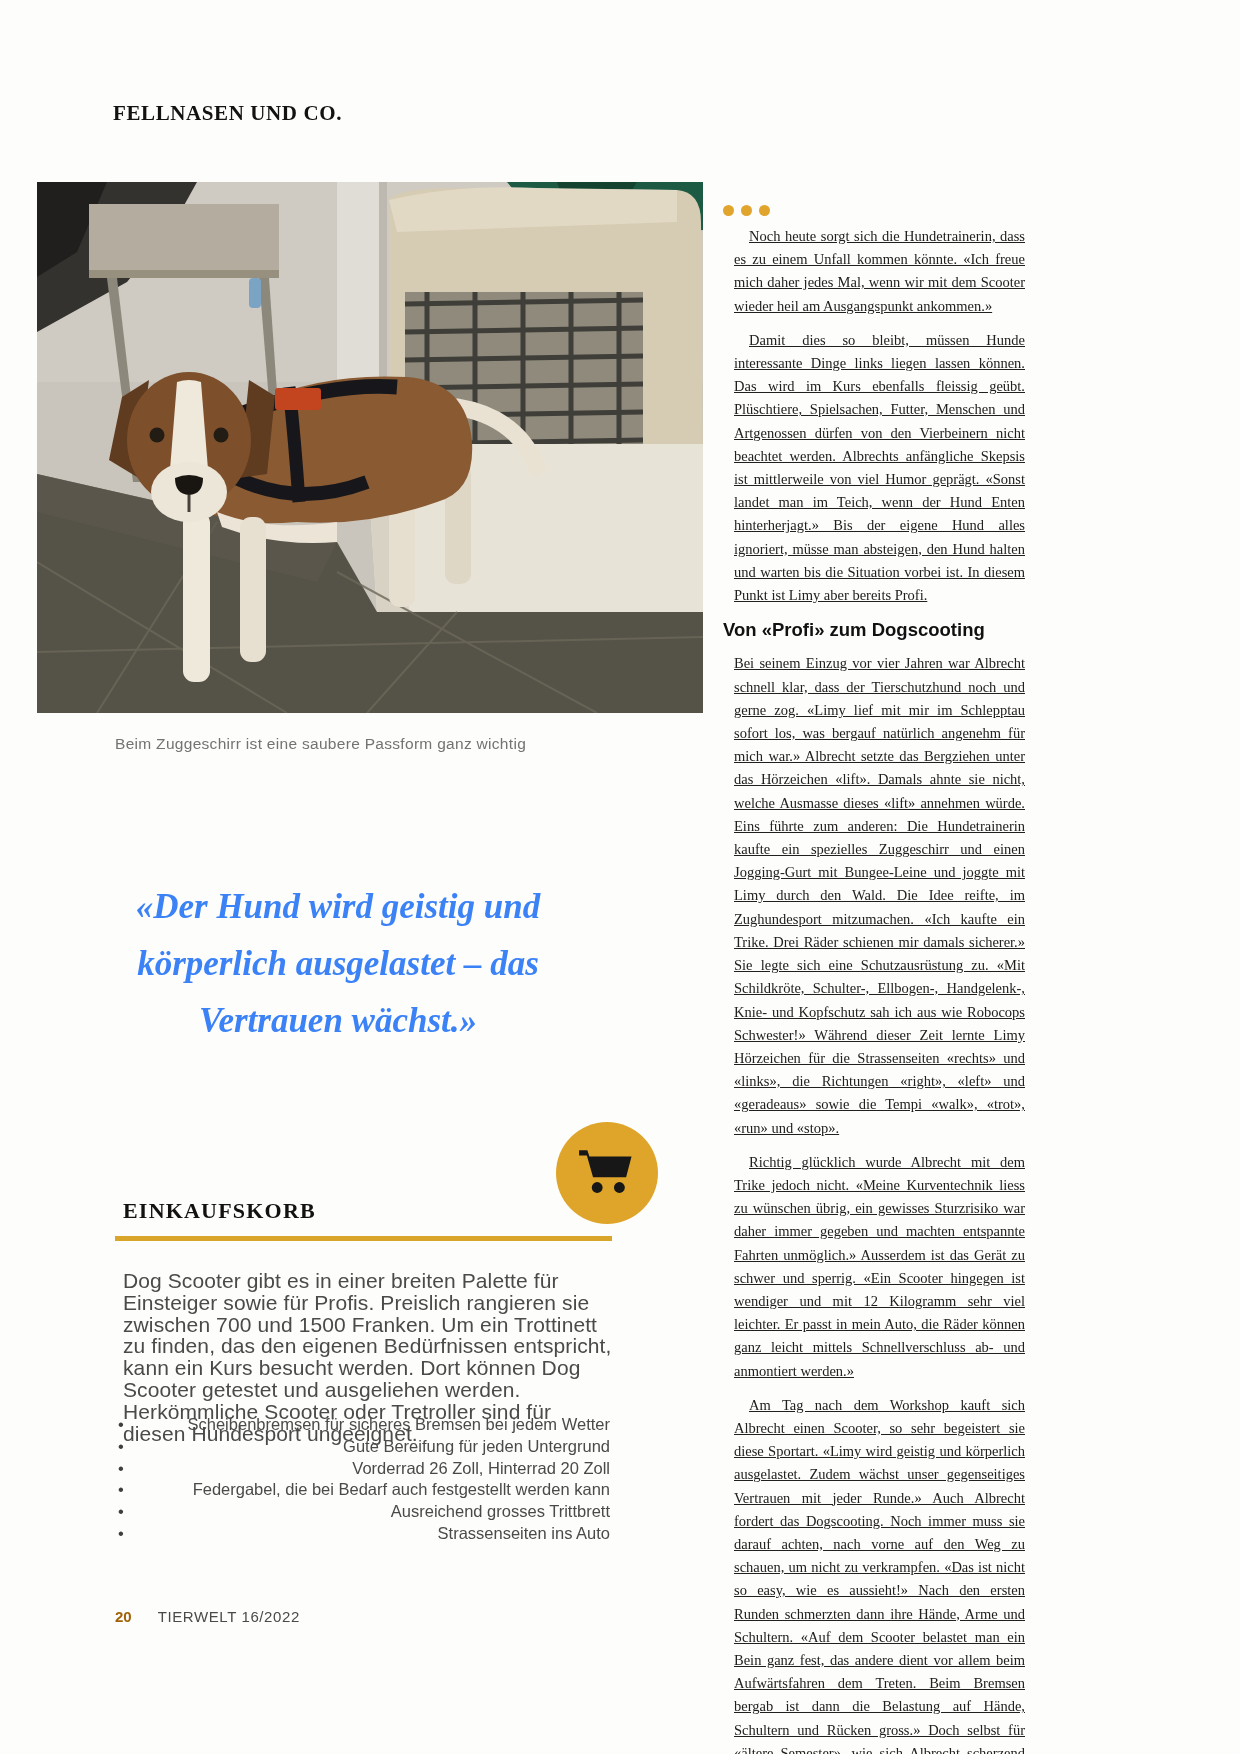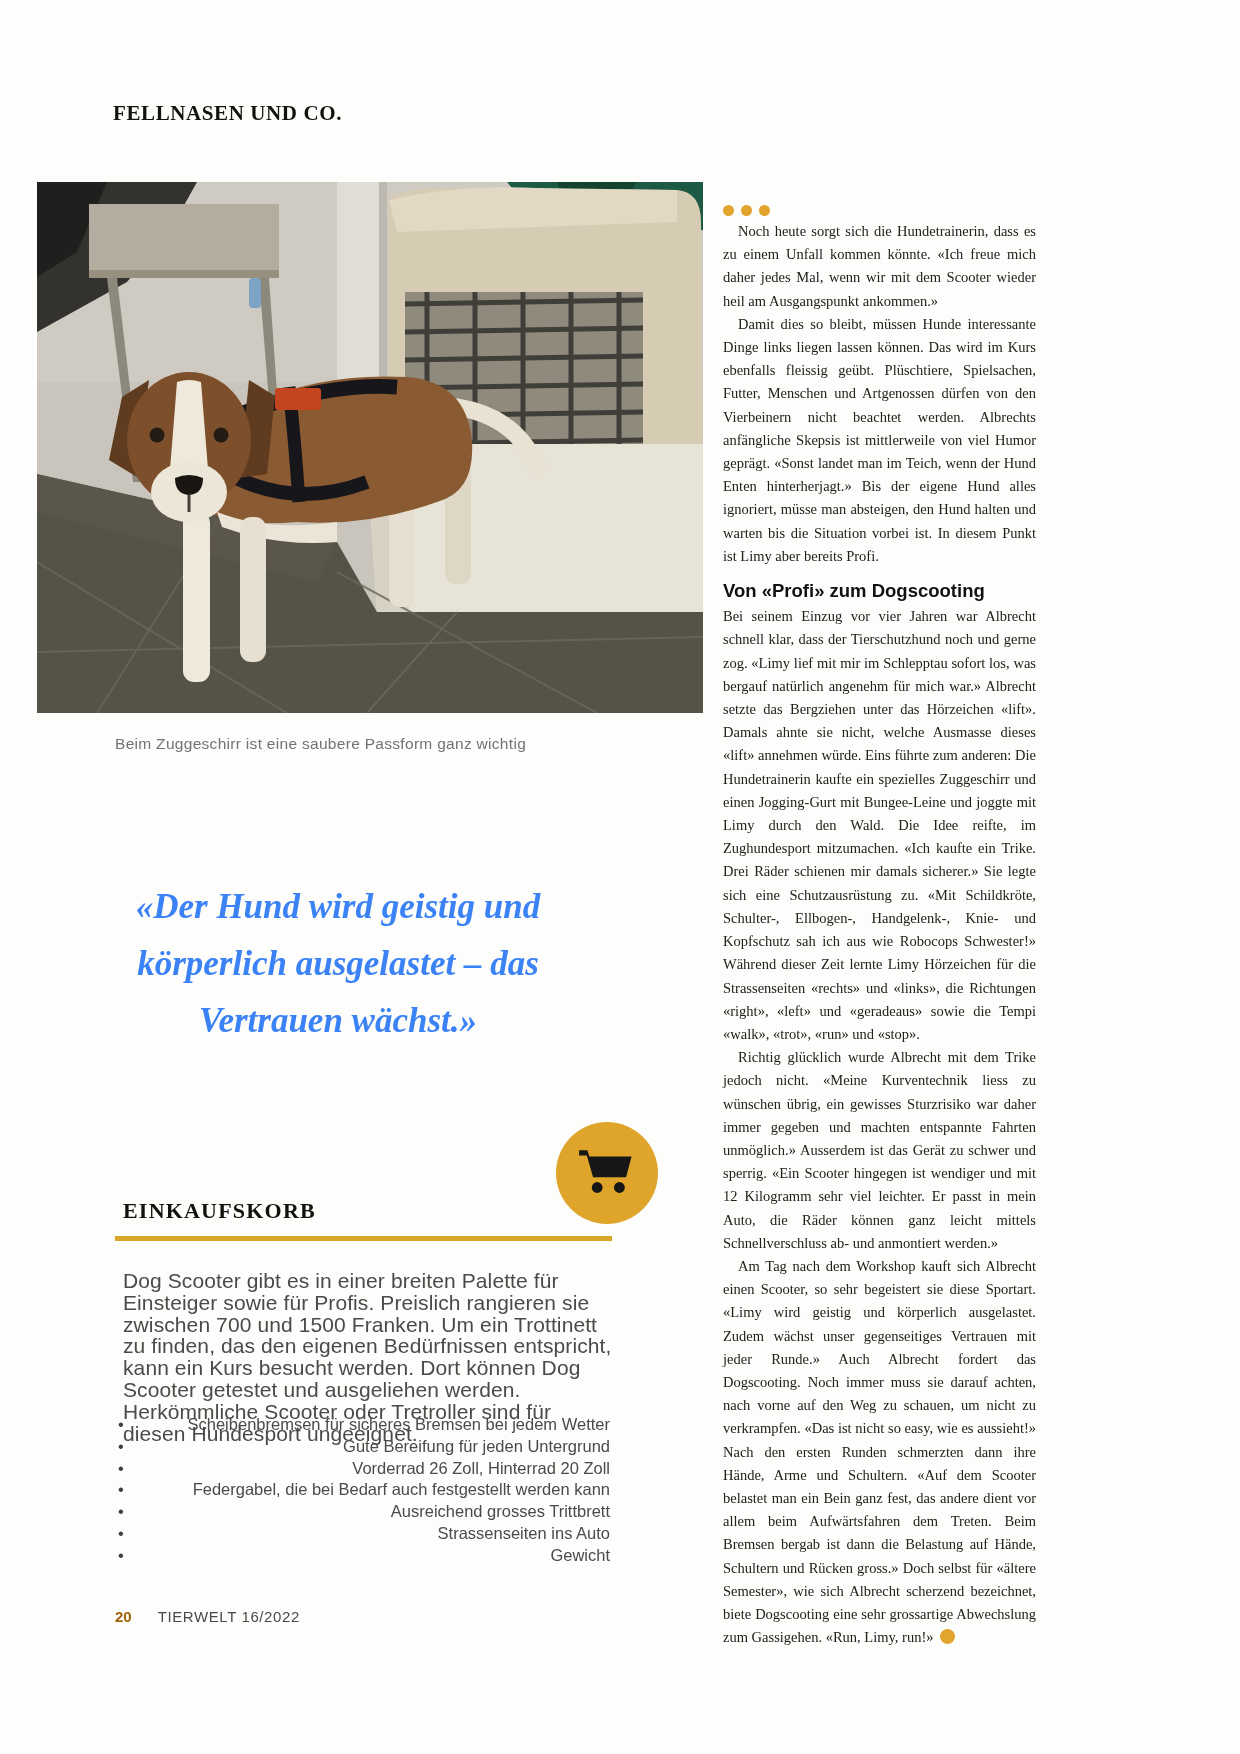--- a/index.html
+++ b/index.html
@@ -70,21 +70,21 @@
   .rightcol{
     position:absolute;left:723px;top:200px;width:313px;
     font-family:"Liberation Serif",serif;font-size:14.5px;line-height:23.2px;
     text-align:justify;color:#22201d;
   }
   .dots{height:14px;margin-bottom:6px;}
   .dots i{
     display:inline-block;width:11px;height:11px;border-radius:50%;
     background:#e1a42d;margin-right:7px;
   }
-  .rightcol p{margin:0;}
+  .rightcol p{margin:11px;text-decoration:underline;}
   .rightcol p.indent{text-indent:15px;}
   .rightcol h3{
     margin:11px 0 3px 0;
     font-family:"Liberation Sans",sans-serif;font-weight:700;
     font-size:18.5px;color:#111;letter-spacing:0;
   }
   .end-dot{
     display:inline-block;width:15px;height:15px;border-radius:50%;
     background:#e1a42d;margin-left:7px;vertical-align:-2px;
   }
@@ -195,21 +195,20 @@
 
   <p class="shop-intro">Dog Scooter gibt es in einer breiten Palette für Einsteiger sowie für Profis. Preislich rangieren sie zwischen 700 und 1500 Franken. Um ein Trottinett zu finden, das den eigenen Bedürfnissen entspricht, kann ein Kurs besucht werden. Dort können Dog Scooter getestet und ausgeliehen werden. Herkömmliche Scooter oder Tretroller sind für diesen Hundesport ungeeignet.</p>
 
   <ul class="shop-list">
     <li>Scheibenbremsen für sicheres Bremsen bei jedem Wetter</li>
     <li>Gute Bereifung für jeden Untergrund</li>
     <li>Vorderrad 26 Zoll, Hinterrad 20 Zoll</li>
     <li>Federgabel, die bei Bedarf auch festgestellt werden kann</li>
     <li>Ausreichend grosses Trittbrett</li>
     <li>Strassenseiten ins Auto</li>
-    <li>Gewicht</li>
   </ul>
 
   <div class="pagefoot">
     <span class="pagenum">20</span><span class="issue">TIERWELT 16/2022</span>
   </div>
 
   <article class="rightcol">
     <div class="dots"><i></i><i></i><i></i></div>
     <p class="indent">Noch heute sorgt sich die Hundetrainerin, dass es zu einem Unfall kommen könnte. «Ich freue mich daher jedes Mal, wenn wir mit dem Scooter wieder heil am Ausgangspunkt ankommen.»</p>
     <p class="indent">Damit dies so bleibt, müssen Hunde interessante Dinge links liegen lassen können. Das wird im Kurs ebenfalls fleissig geübt. Plüschtiere, Spielsachen, Futter, Menschen und Artgenossen dürfen von den Vierbeinern nicht beachtet werden. Albrechts anfängliche Skepsis ist mittlerweile von viel Humor geprägt. «Sonst landet man im Teich, wenn der Hund Enten hinterherjagt.» Bis der eigene Hund alles ignoriert, müsse man absteigen, den Hund halten und warten bis die Situation vorbei ist. In diesem Punkt ist Limy aber bereits Profi.</p>

